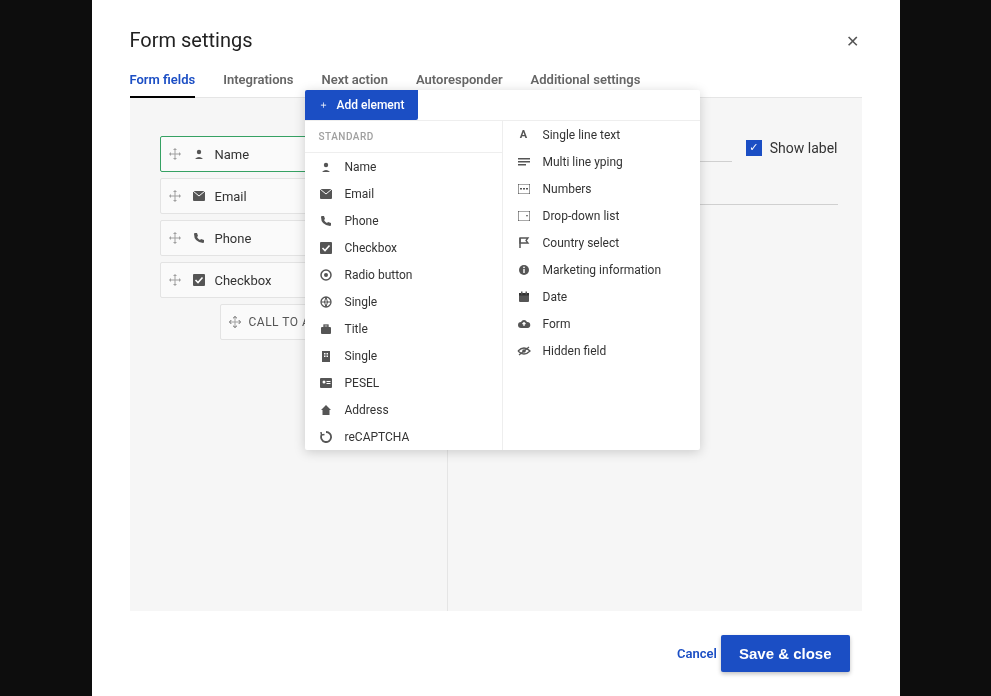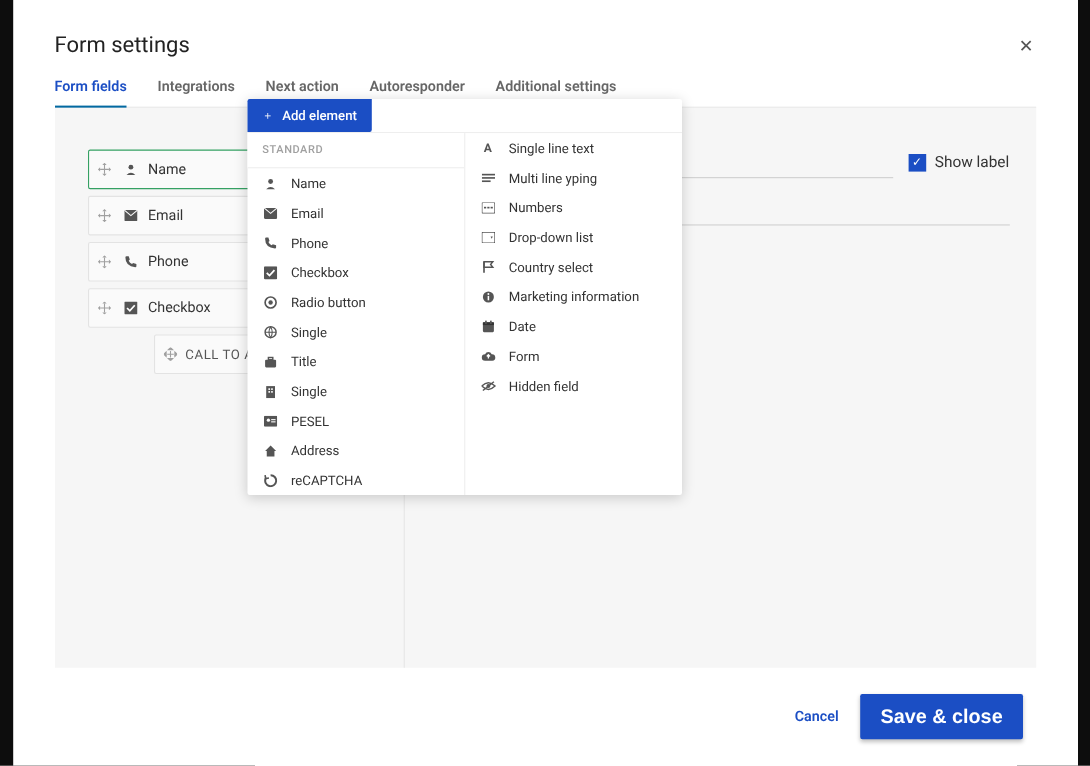--- a/index.html
+++ b/index.html
@@ -1,37 +1,37 @@
 <!DOCTYPE html>
 <html><head>
 <meta charset="utf-8">
 <style>
   * { box-sizing: border-box; margin: 0; padding: 0; }
   html, body { height: 100%; font-family: -apple-system, BlinkMacSystemFont, "Segoe UI", Roboto, Arial, sans-serif; }
   body { background: #1a1a1a; }
   .modal-overlay { position: absolute; inset: 0; background: rgba(0,0,0,0.5); display: flex; justify-content: center; }
   .modal {
-    background: #fff; width: 968px; height: 696px; position: relative;
+    background: #fff; width: 808px; height: 696px; position: relative;
     display: flex; flex-direction: column;
   }
   .modal-header {
     padding: 28px 38px 0 38px;
   }
   .modal-title { font-size: 20px; font-weight: 400; color: #222; }
   .close-btn {
     position: absolute; top: 32px; right: 40px; font-size: 16px; color: #555;
     cursor: pointer; border: none; background: none;
   }
   .tabs {
     display: flex; gap: 28px; margin: 20px 38px 0 38px; border-bottom: 1px solid #e5e5e5;
   }
   .tab {
     font-size: 13px; color: #666; padding: 0 0 9px 0; cursor: pointer; font-weight: 600;
   }
-  .tab.active { color: #1b4ec4; border-bottom: 2px solid #0369a1; margin-bottom: -1px; }
+  .tab.active { color: #1b4ec4; border-bottom: 2px solid #000000; margin-bottom: -1px; }
   .body-row { flex: 1; display: flex; margin: 0 38px 10px 38px; background: #f6f6f6; }
   .left-panel {
     width: 318px; border-right: 1px solid #e5e5e5; position: relative;
     padding: 38px 0 0 0;
   }
   .right-panel { flex: 1; padding: 14px 24px 0 30px; position: relative; }
 
   .field-row {
     display: flex; align-items: center; height: 36px; margin: 0 30px 6px 30px;
     border: 1px solid #e3e3e3; background: #fafafa; font-size: 13px; color: #333;
@@ -57,26 +57,26 @@
   }
   .show-label { display: flex; align-items: center; font-size: 14px; color: #333; gap: 8px; }
   .checkbox {
     width: 16px; height: 16px; background: #1b4ec4; display: flex; align-items: center;
     justify-content: center; color: #fff; font-size: 11px;
   }
   .hint-line { border-bottom: 1px solid #d0d0d0; padding: 6px 0; }
   .hint-text { font-size: 11px; color: #999; margin-top: 6px; }
 
   .footer {
-    display: flex; justify-content: flex-end; gap: 20px; padding: 14px 50px 24px 0;
+    display: flex; justify-content: flex-end; gap: 4px; padding: 14px 50px 24px 0;
     align-items: center;
   }
   .cancel-btn { color: #1b4ec4; font-size: 13px; cursor: pointer; font-weight: 600; }
   .save-btn {
-    background: #1b4ec4; color: #fff; font-size: 18px; padding: 10px 18px;
+    background: #1b4ec4; color: #fff; font-size: 15px; padding: 10px 18px;
     border-radius: 2px; cursor: pointer; border: none; font-weight: 600;
     box-shadow: 0 2px 4px rgba(0,0,0,0.25);
     text-align: center;
   }
 
   
   .popover {
     position: absolute; left: 213px; top: 90px; width: 395px; background: #fff;
     box-shadow: 0 2px 12px rgba(0,0,0,0.18); z-index: 5; border-radius: 2px;
   }

